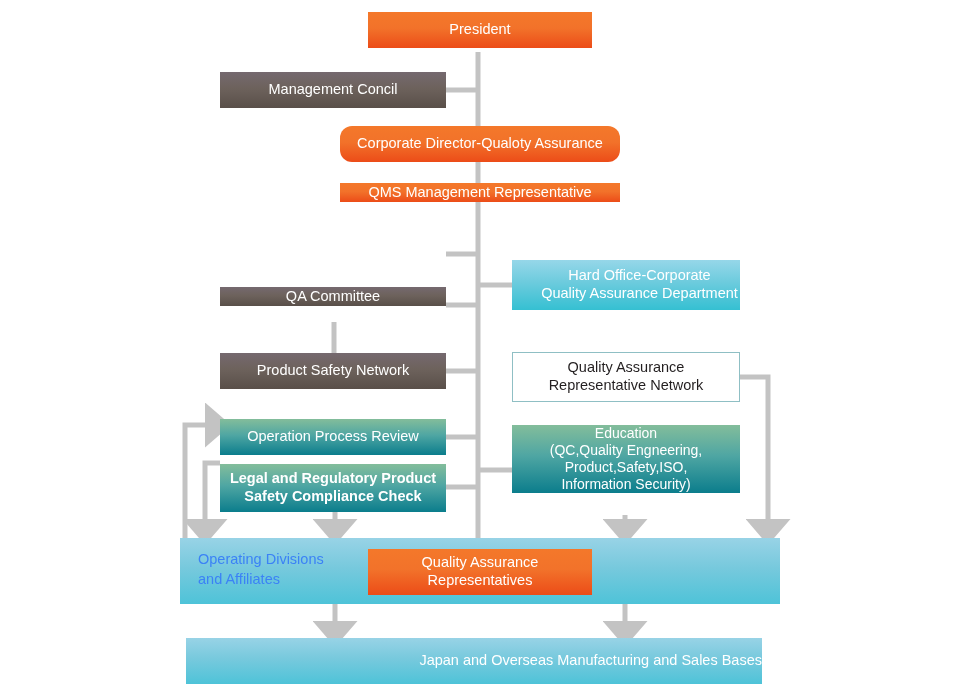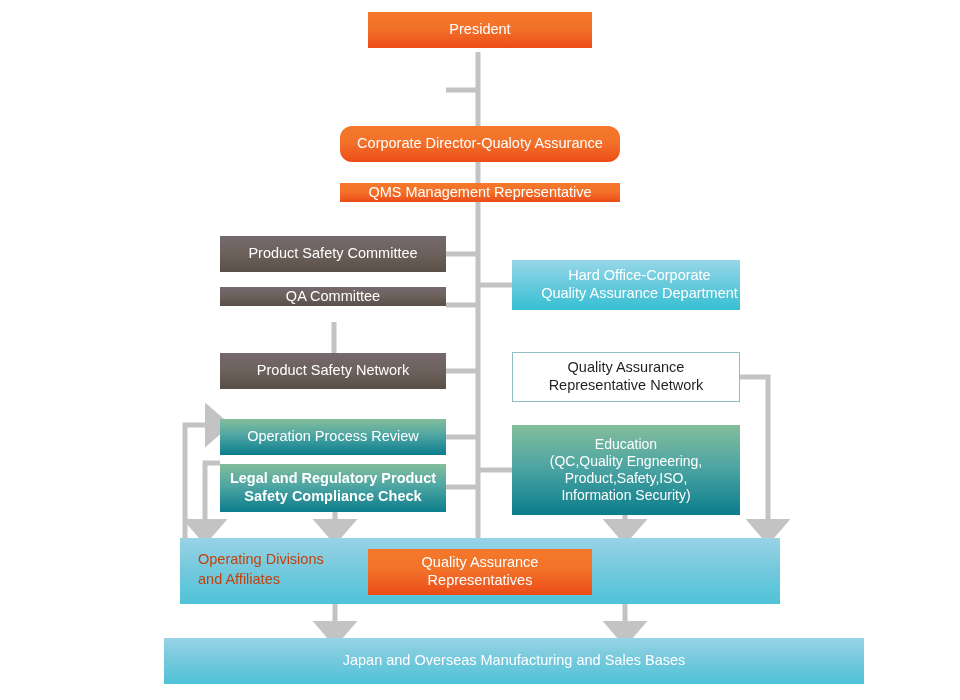--- a/index.html
+++ b/index.html
@@ -56,21 +56,21 @@
     background: linear-gradient(to bottom, #98d3e6 0%, #77c9dd 45%, #4ec3d8 100%);
   }
   .white {
     background: #ffffff;
     border: 1px solid #8fbfc4;
     color: #231f20;
   }
   .barlabel-left {
     position: absolute;
     z-index: 6;
-    color: #c2410c;
+    color: #3b82f6;
     font-size: 14.5px;
     line-height: 1.35;
     text-align: left;
     white-space: pre-line;
   }
 </style>
 </head>
 <body>
 
 <div id="chart">
@@ -108,32 +108,32 @@
 
       <path d="M335,604 L335,632" marker-end="url(#arw)"></path>
       <path d="M625,604 L625,632" marker-end="url(#arw)"></path>
     </g>
   </svg>
 
   <div class="node orange" style="left:368px; top:12px; width:224px; height:36px;">
     <span class="lbl">President</span>
   </div>
 
+  <div class="node gray" style="left:220px; top:72px; width:226px; height:36px;">
+    <span class="lbl">Management Concil</span>
+  </div>
 
   <div class="node orange" style="left:340px; top:126px; width:280px; height:36px;border-radius:12px;">
     <span class="lbl">Corporate Director-Qualoty Assurance</span>
   </div>
 
   <div class="node orange" style="left:340px; top:183px; width:280px; height:19px;">
     <span class="lbl">QMS Management Representative</span>
   </div>
 
-  <div class="node gray" style="left:220px; top:236px; width:226px; height:36px;">
-    <span class="lbl">Product Safety Committee</span>
-  </div>
 
   <div class="node gray" style="left:220px; top:287px; width:226px; height:19px;">
     <span class="lbl">QA Committee</span>
   </div>
 
   <div class="node gray" style="left:220px; top:353px; width:226px; height:36px;">
     <span class="lbl">Product Safety Network</span>
   </div>
 
   <div class="node greenteal" style="left:220px; top:419px; width:226px; height:36px;">
@@ -148,33 +148,33 @@
   <div class="node cyan" style="left:512px; top:260px; width:228px; height:50px;padding-left:27px;">
     <span class="lbl">Hard Office-Corporate
 Quality Assurance Department</span>
   </div>
 
   <div class="node white" style="left:512px; top:352px; width:228px; height:50px;">
     <span class="lbl">Quality Assurance
 Representative Network</span>
   </div>
 
-  <div class="node greenteal" style="left:512px; top:425px; width:228px; height:90px; font-size:14px;">
+  <div class="node greenteal" style="left:512px; top:425px; width:228px; height:68px; font-size:14px;">
     <span class="lbl">Education
 (QC,Quality Engneering,
 Product,Safety,ISO,
 Information Security)</span>
   </div>
 
   <div class="node bluebar" style="left:180px; top:538px; width:600px; height:66px;"></div>
   <div class="barlabel-left" style="left:198px; top:550px; width:170px;">Operating Divisions
 and Affiliates</div>
 
   <div class="node orange" style="left:368px; top:549px; width:224px; height:46px;">
     <span class="lbl">Quality Assurance
 Representatives</span>
   </div>
 
-  <div class="node bluebar" style="left:164px; top:638px; width:700px; height:46px;">
+  <div class="node bluebar" style="left:186px; top:638px; width:576px; height:46px;text-align:right;">
     <span class="lbl">Japan and Overseas Manufacturing and Sales Bases</span>
   </div>
 
 </div>
 
 </body></html>

